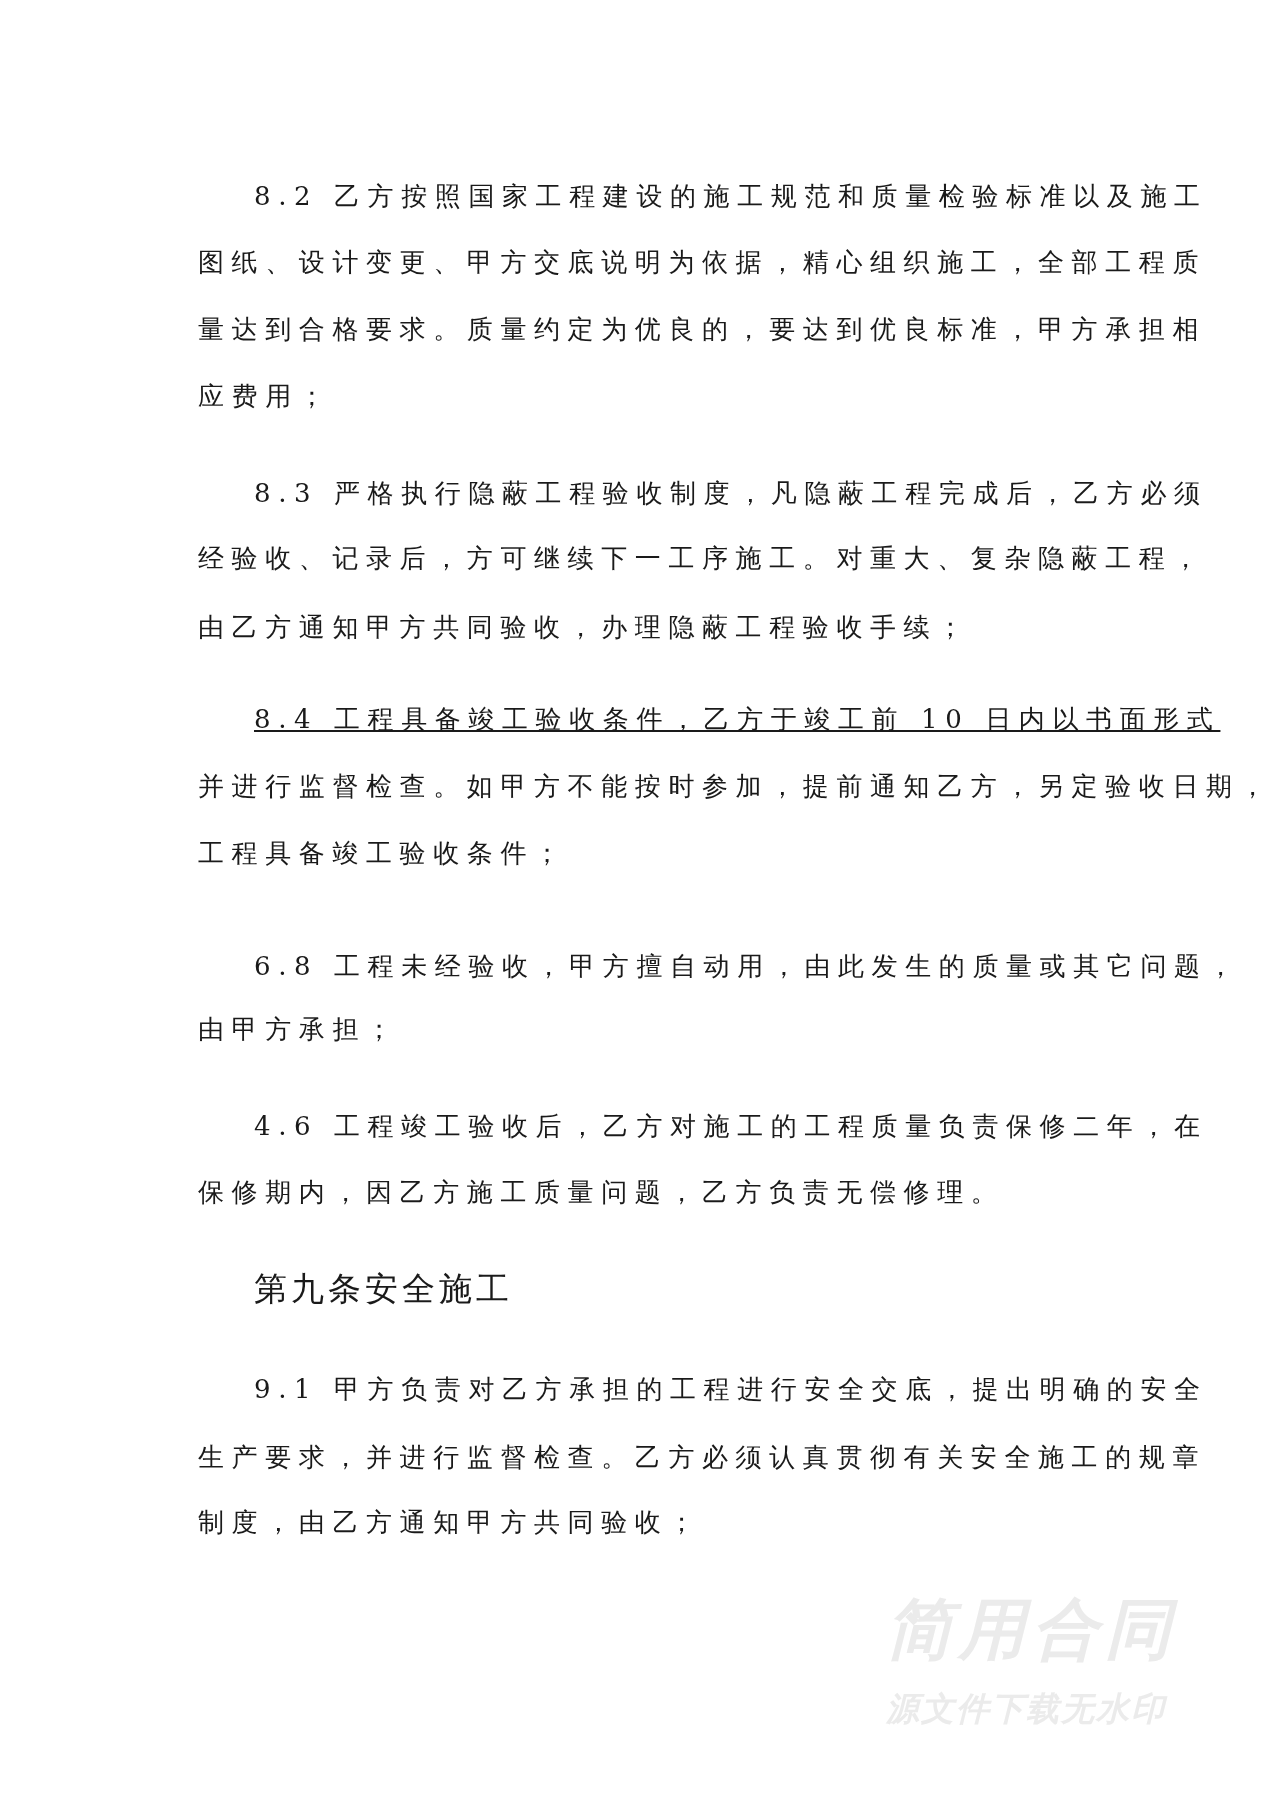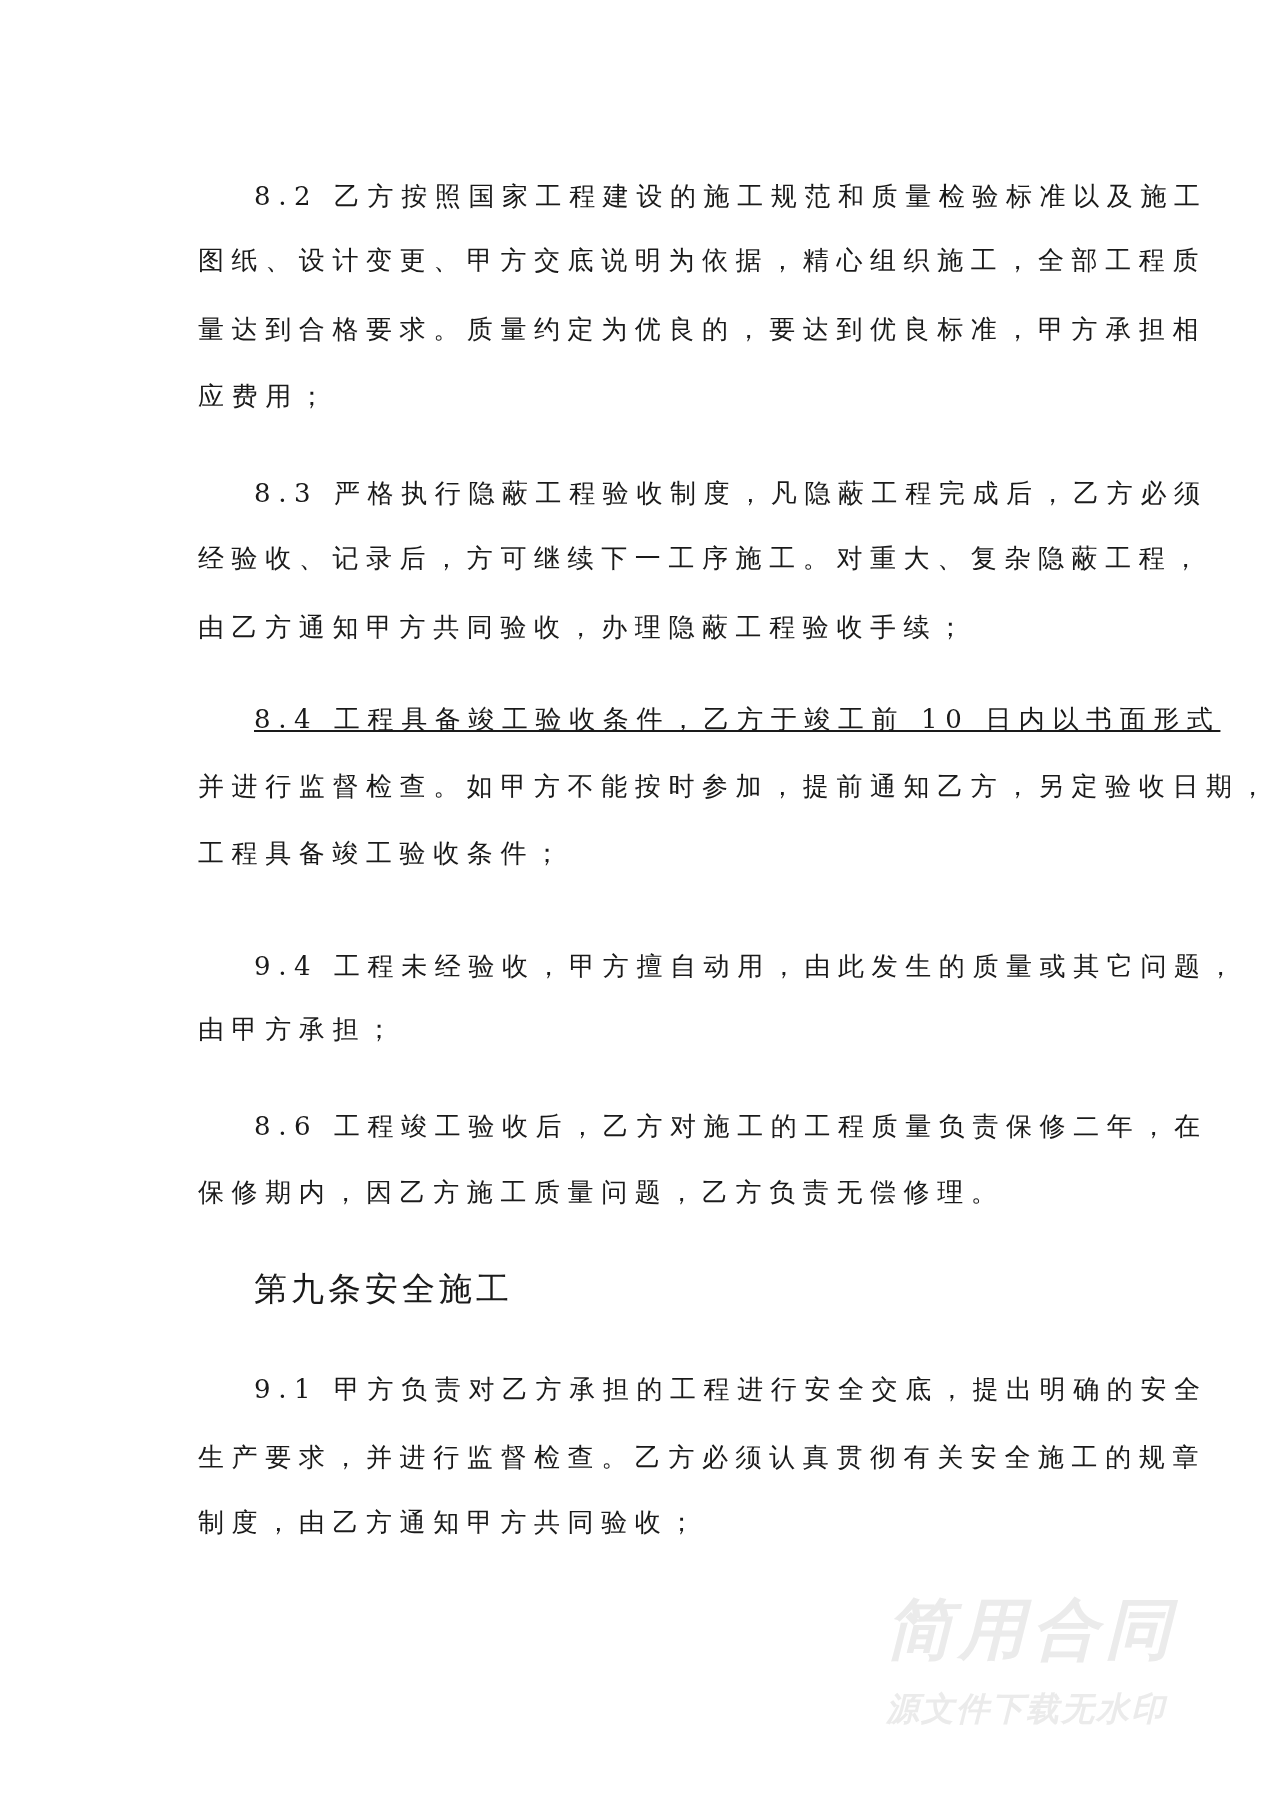--- a/index.html
+++ b/index.html
@@ -17,44 +17,44 @@
   .wm.big { top: 1588px; font-size: 66px; letter-spacing: 7px; line-height: 76px; }
   .wm.small { top: 1685px; font-size: 33px; letter-spacing: 2px; line-height: 40px; }
 </style>
 </head>
 <body>
 
 <div class="page">
 
   <div class="para" style="top:0;">
     <div class="line indent" style="top:172px;">8.2 乙方按照国家工程建设的施工规范和质量检验标准以及施工</div>
-    <div class="line" style="top:238px;font-family:Liberation Mono, monospace;">图纸、设计变更、甲方交底说明为依据，精心组织施工，全部工程质</div>
+    <div class="line" style="top:238px;">图纸、设计变更、甲方交底说明为依据，精心组织施工，全部工程质</div>
     <div class="line" style="top:305px;">量达到合格要求。质量约定为优良的，要达到优良标准，甲方承担相</div>
     <div class="line" style="top:372px;">应费用；</div>
   </div>
 
   <div class="para" style="top:0;">
     <div class="line indent" style="top:469px;">8.3 严格执行隐蔽工程验收制度，凡隐蔽工程完成后，乙方必须</div>
     <div class="line" style="top:536px;font-family:Liberation Mono, monospace;">经验收、记录后，方可继续下一工序施工。对重大、复杂隐蔽工程，</div>
     <div class="line" style="top:603px;">由乙方通知甲方共同验收，办理隐蔽工程验收手续；</div>
   </div>
 
   <div class="para" style="top:0;">
     <div class="line indent" style="top:695px;text-decoration:underline;">8.4 工程具备竣工验收条件，乙方于竣工前 10 日内以书面形式</div>
     <div class="line" style="top:762px;">并进行监督检查。如甲方不能按时参加，提前通知乙方，另定验收日期，</div>
     <div class="line" style="top:829px;">工程具备竣工验收条件；</div>
   </div>
 
   <div class="para" style="top:0;">
-    <div class="line indent" style="top:942px;">9.4 工程未经验收，甲方擅自动用，由此发生的质量或其它问题，</div>
+    <div class="line indent" style="top:942px;">6.8 工程未经验收，甲方擅自动用，由此发生的质量或其它问题，</div>
     <div class="line" style="top:1005px;">由甲方承担；</div>
   </div>
 
   <div class="para" style="top:0;">
-    <div class="line indent" style="top:1102px;">8.6 工程竣工验收后，乙方对施工的工程质量负责保修二年，在</div>
+    <div class="line indent" style="top:1102px;">4.6 工程竣工验收后，乙方对施工的工程质量负责保修二年，在</div>
     <div class="line" style="top:1168px;">保修期内，因乙方施工质量问题，乙方负责无偿修理。</div>
   </div>
 
   <div class="heading" style="top:1265px;">第九条安全施工</div>
 
   <div class="para" style="top:0;">
     <div class="line indent" style="top:1365px;text-align:center;">9.1 甲方负责对乙方承担的工程进行安全交底，提出明确的安全</div>
     <div class="line" style="top:1433px;">生产要求，并进行监督检查。乙方必须认真贯彻有关安全施工的规章</div>
     <div class="line" style="top:1498px;">制度，由乙方通知甲方共同验收；</div>
   </div>

